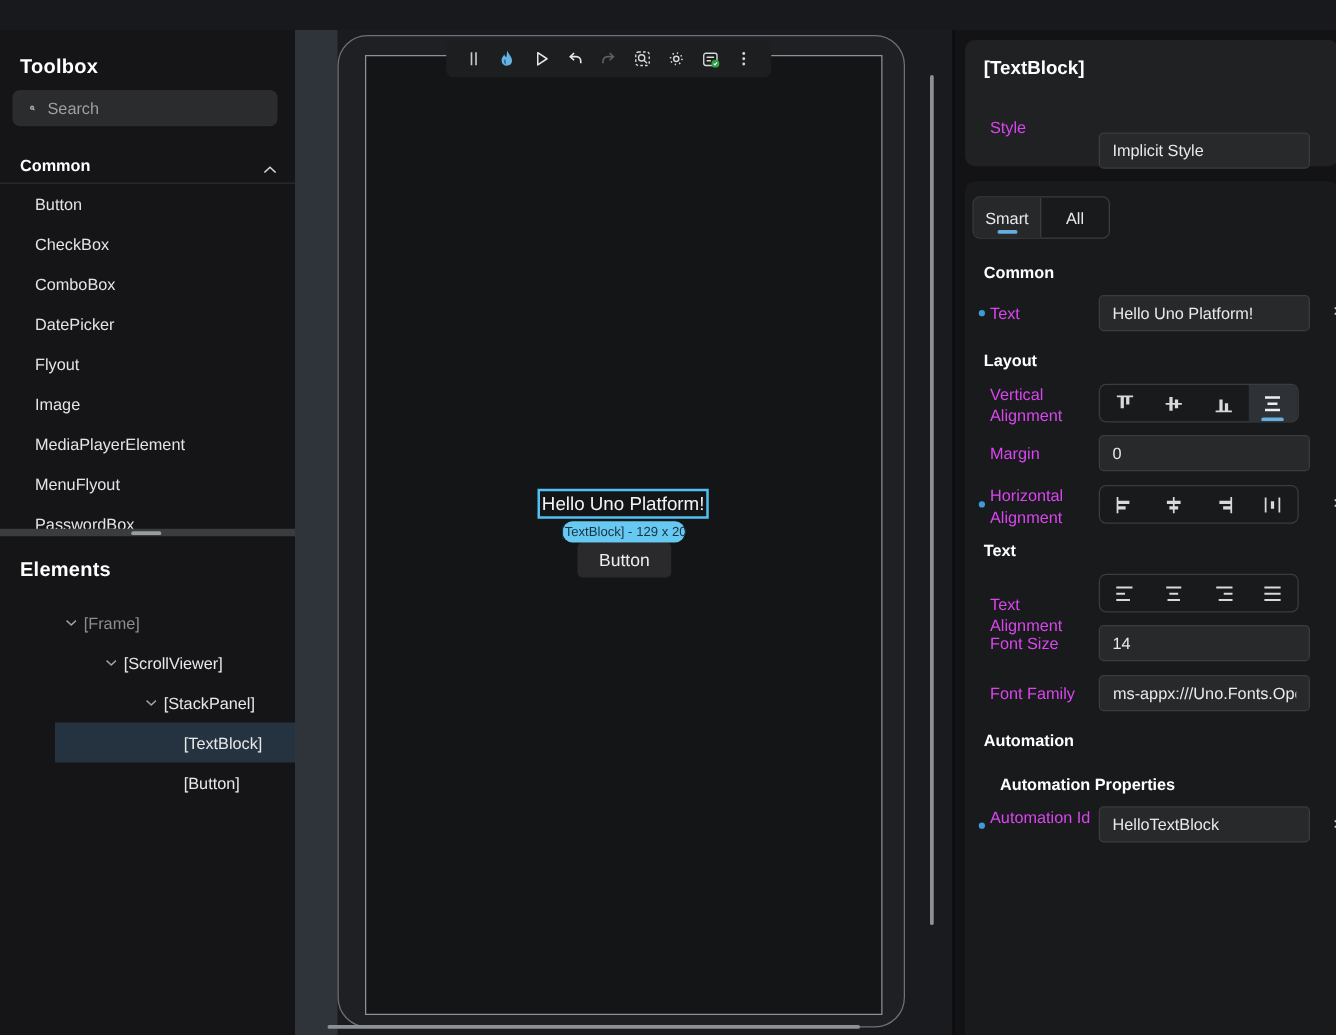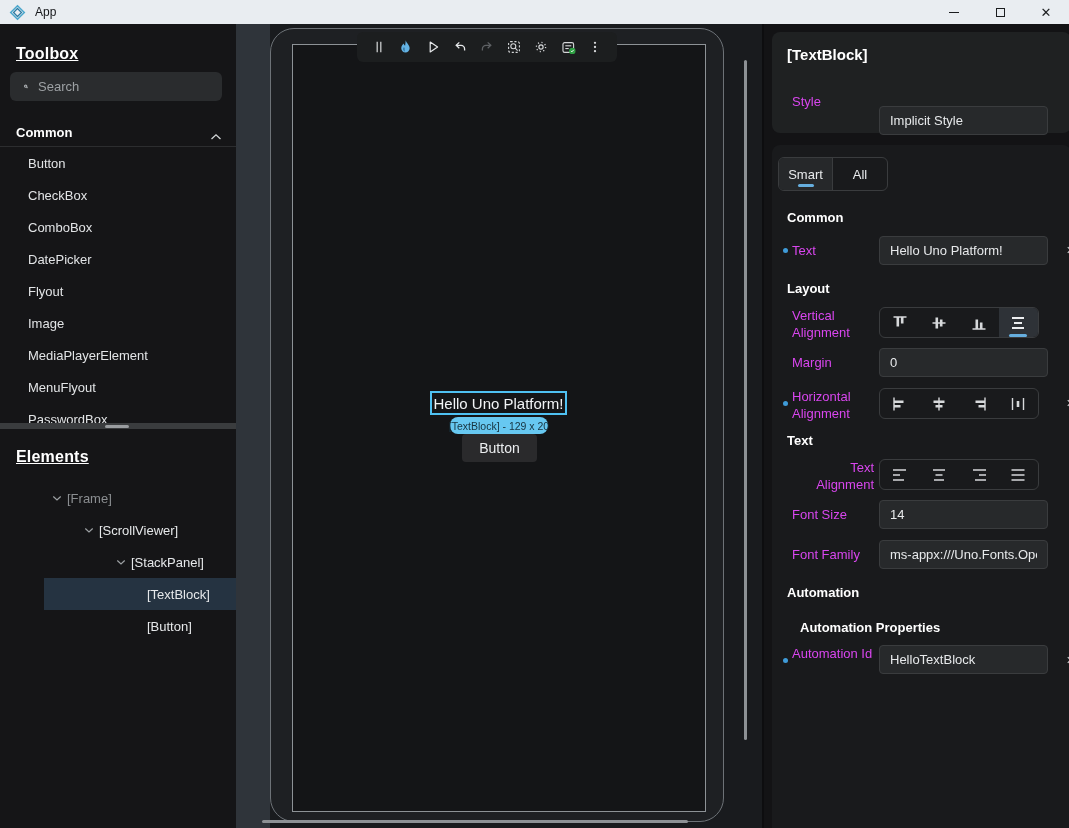--- a/index.html
+++ b/index.html
@@ -12,21 +12,21 @@
   .titlebar .logo { margin-left:9px; display:flex; align-items:center; }
   .titlebar .app-title { margin-left:9px; font-size:12px; color:#15171a; }
   .win-controls { position:absolute; right:0; top:0; height:24px; display:flex; }
   .win-btn { width:46px; height:24px; display:flex; align-items:center; justify-content:center; color:#1b1d1f; cursor:default; }
   .min-glyph { width:10px; border-top:1.2px solid #1b1d1f; }
   .max-glyph { width:9px; height:9px; border:1.2px solid #1b1d1f; }
   .close-glyph { font-size:13px; line-height:1; }
 
   
   .sidebar { position:absolute; left:0; top:24px; width:236px; height:804px; background:#151517; }
-  .panel-title { position:absolute; left:16px; font-size:16px; font-weight:bold; color:#ffffff; letter-spacing:.2px;text-decoration:underline; }
+  .panel-title { position:absolute; left:16px; font-size:16px; font-weight:bold; color:#ffffff; letter-spacing:.2px; }
   .toolbox-title { top:21px; }
   .search-box { position:absolute; left:10px; top:48px; width:212px; height:29px; background:#2a2c2e; border-radius:6px; display:flex; align-items:center; }
   .search-box svg { margin-left:14px; }
   .search-box input { flex:1; margin-left:10px; margin-right:8px; background:transparent; border:none; outline:none; color:#dfe2e4; font-size:13px; font-family:inherit; }
   .search-box input::placeholder { color:#9da1a4; }
   .section-row { position:absolute; left:0; top:94px; width:236px; height:29px; border-bottom:1px solid #2c2d2f; display:flex; align-items:center; }
   .section-row .section-label { margin-left:16px; font-size:13px; font-weight:bold; color:#ffffff; }
   .section-row .chev { position:absolute; right:14px; top:9px; }
   .toolbox-list { position:absolute; left:0; top:123px; width:236px; }
   .toolbox-list .tb-row { height:32px; display:flex; align-items:center; padding-left:28px; font-size:13px; color:#e2e4e6; cursor:default; }
@@ -74,40 +74,20 @@
   .align-btn.selected .indicator { position:absolute; bottom:0px; left:50%; transform:translateX(-50%); width:18px; height:3px; border-radius:2px; background:#66aede; }
   .clip-glyph { position:absolute; left:294px; width:6px; height:14px; overflow:hidden; color:#cfd2d4; font-size:11px; line-height:14px; }
 
   svg line, svg path, svg circle, svg rect, svg polyline { vector-effect:non-scaling-stroke; }
 </style>
 </head>
 <body>
 
 <div class="app">
 
-  <div class="titlebar">
-    <span class="logo">
-      <svg width="17" height="17" viewBox="0 0 18 18" fill="none">
-        <path d="M9 1.8 L16.2 9 L9 16.2 L1.8 9 Z" stroke="#4aa6cc" stroke-width="1.5"></path>
-        <path d="M9 4.8 L13.2 9 L9 13.2 L4.8 9 Z" stroke="#2e7ca3" stroke-width="1.3"></path>
-      </svg>
-    </span>
-    <span class="app-title">App</span>
-    <div class="win-controls">
-      <div class="win-btn">
-          <span class="min-glyph"></span>
-        </div>
-      <div class="win-btn">
-          <span class="max-glyph"></span>
-        </div>
-      <div class="win-btn">
-          <span class="close-glyph">✕</span>
-        </div>
-    </div>
-  </div>
 
   <div class="sidebar">
     <div class="panel-title toolbox-title">Toolbox</div>
 
     <div class="search-box">
       <svg width="13" height="13" viewBox="0 0 13 13" fill="none">
         <circle cx="5.4" cy="5.4" r="3.6" stroke="#a4a8ab" stroke-width="1.2"></circle>
         <line x1="8.2" y1="8.2" x2="11.4" y2="11.4" stroke="#a4a8ab" stroke-width="1.2"></line>
       </svg>
       <input type="text" placeholder="Search" style="">
@@ -376,21 +356,21 @@
             <line x1="4.5" y1="4" x2="4.5" y2="16" stroke-width="1.4"></line>
             <line x1="15.5" y1="4" x2="15.5" y2="16" stroke-width="1.4"></line>
             <line x1="10" y1="7" x2="10" y2="13" stroke-width="2.6"></line>
           </svg>
         </div>
       </div>
       <span class="clip-glyph" style="top:251px;">✕</span>
 
       <div class="insp-section" style="top:288px;">Text</div>
 
-      <div class="prop-label" style="top:315px;text-align:right;">Text Alignment</div>
+      <div class="prop-label" style="top:331px;">Text Alignment</div>
       <div class="align-group" style="top:314px;">
         <div class="align-btn">
           <svg width="20" height="20" viewBox="0 0 20 20" fill="none" stroke="#d7d9db" stroke-width="1.7">
             <line x1="3" y1="5" x2="16" y2="5"></line>
               <line x1="3" y1="10" x2="10" y2="10"></line>
               <line x1="3" y1="15" x2="14" y2="15"></line>
           </svg>
         </div>
         <div class="align-btn">
           <svg width="20" height="20" viewBox="0 0 20 20" fill="none" stroke="#d7d9db" stroke-width="1.7">

